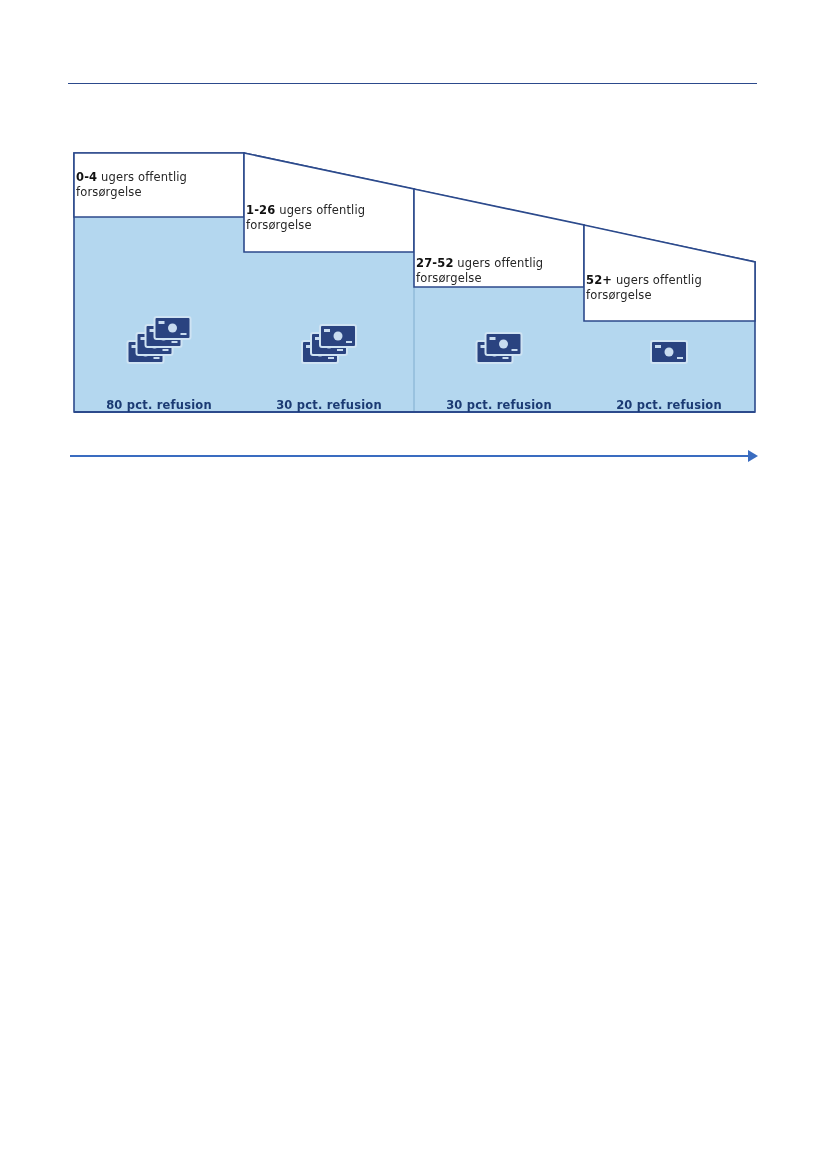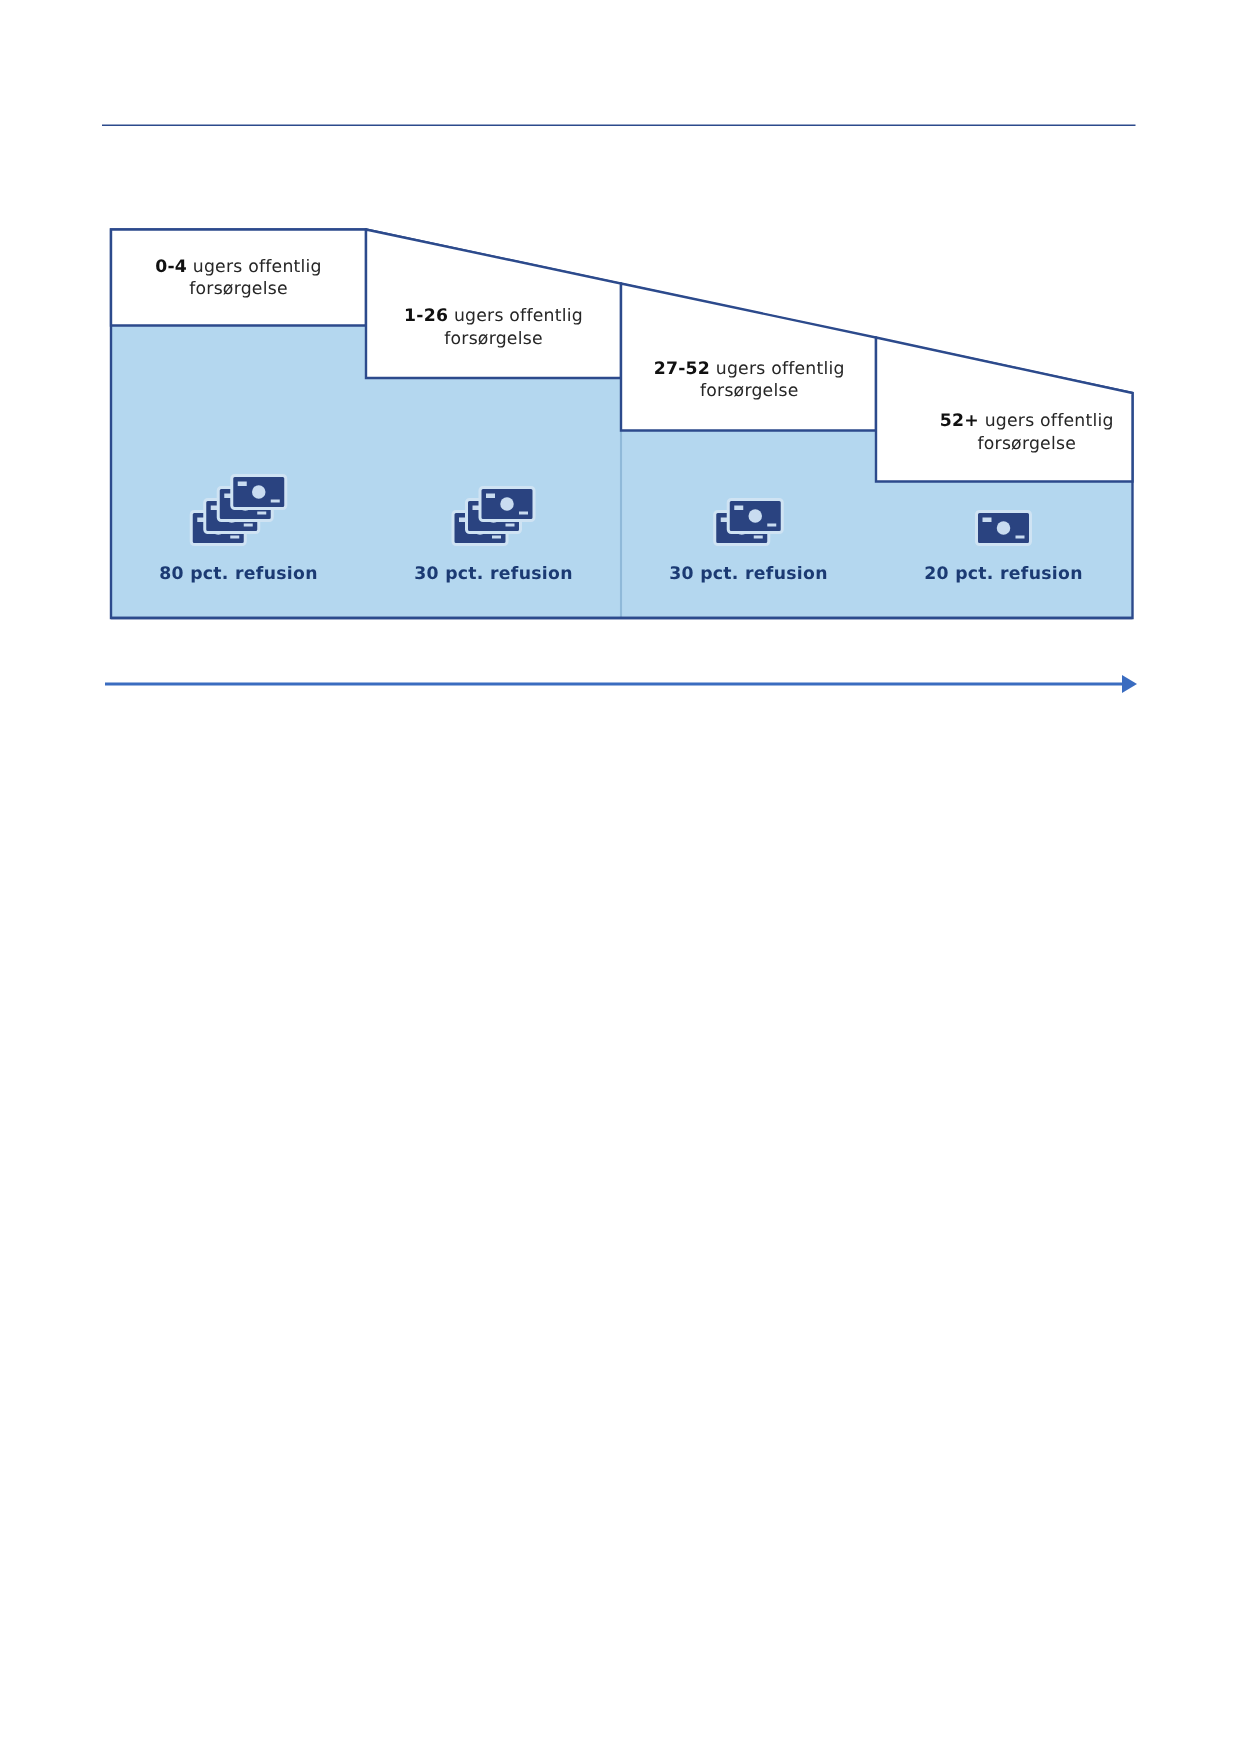--- a/index.html
+++ b/index.html
@@ -46,53 +46,54 @@
     left: 0;
     top: 0;
     width: 827px;
     height: 500px;
     overflow: visible;
   }
 
   
   .step-label {
     position: absolute;
-    text-align: center;
+    text-align: left;
     font-family: "DejaVu Sans", "Liberation Sans", sans-serif;
     font-size: 11.5px;
     line-height: 15px;
     color: #1a1a1a;
     letter-spacing: 0.15px;
   }
   .step-label .rng {
     font-weight: bold;
     color: #111111;
   }
   .step-label .rest {
     font-weight: normal;
     color: #262626;
   }
   .step-label .line2 {
     display: block;
   }
 
   #lbl-0 { left: 76px; top: 170px; width: 166px; }
   #lbl-1 { left: 246px; top: 203px; width: 166px; }
-  #lbl-2 { left: 416px; top: 238px; width: 167px; }
+  #lbl-2 { left: 416px; top: 256px; width: 167px; }
   #lbl-3 { left: 586px; top: 273px; width: 197px; }
 
   
   .refusion-caption {
     position: absolute;
     text-align: center;
     font-size: 11.5px;
     font-weight: bold;
     color: #1b3a73;
     letter-spacing: 0.2px;
     width: 170px;
+    margin-top: 23px;
   }
   #cap-0 { left: 74px;  top: 375px; }
   #cap-1 { left: 244px; top: 375px; }
   #cap-2 { left: 414px; top: 375px; }
   #cap-3 { left: 584px; top: 375px; }
 
   
   .money-group {
     position: absolute;
     width: 170px;

